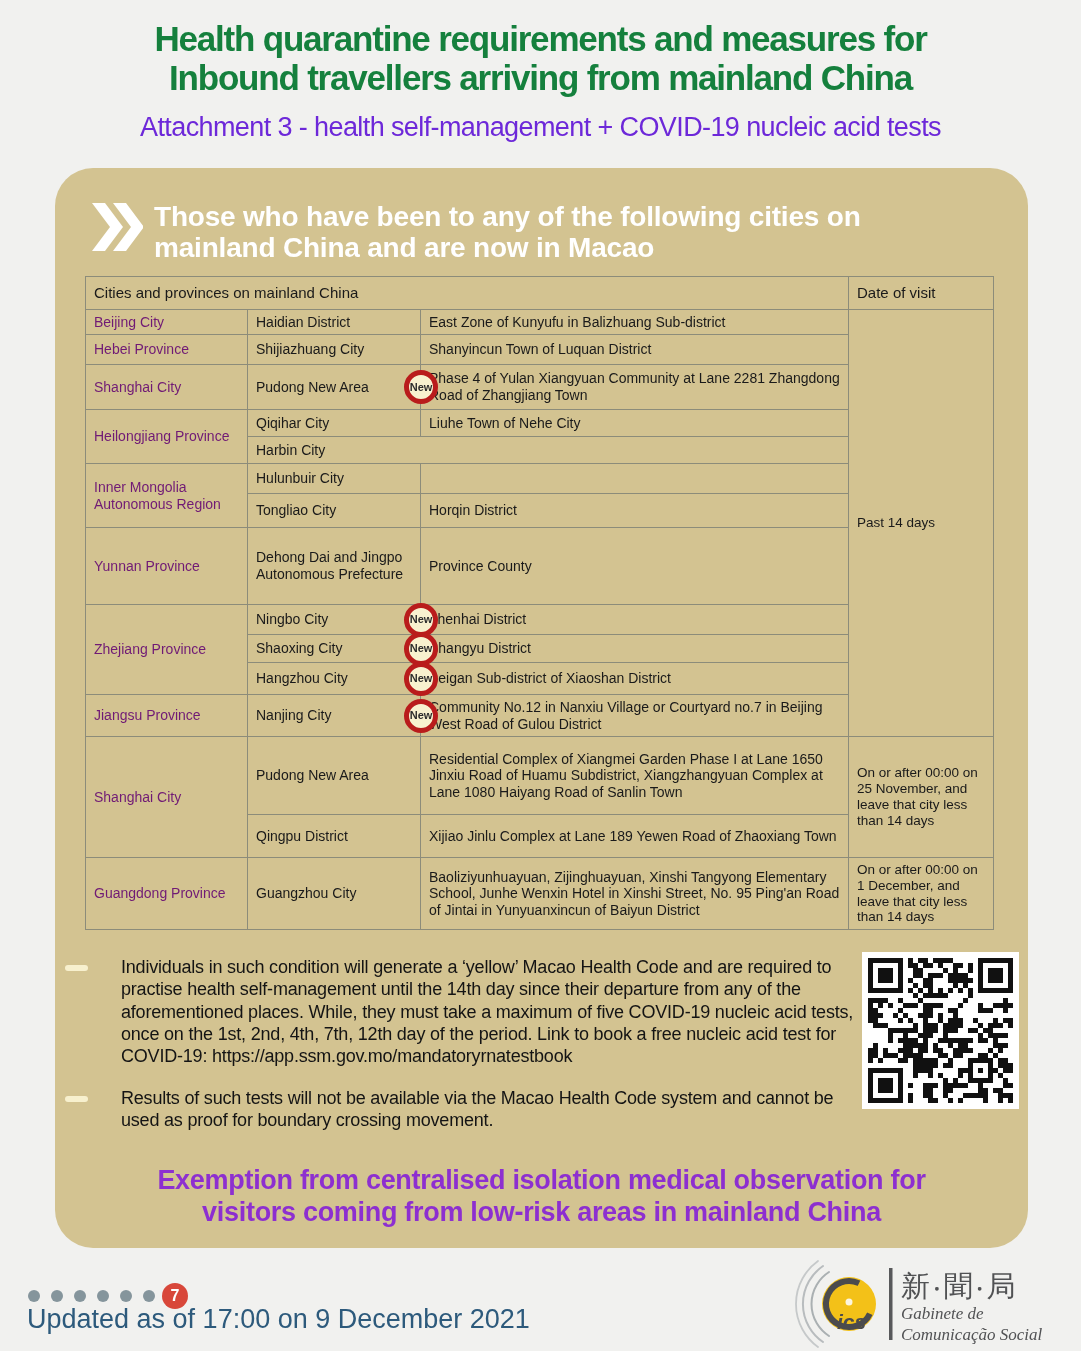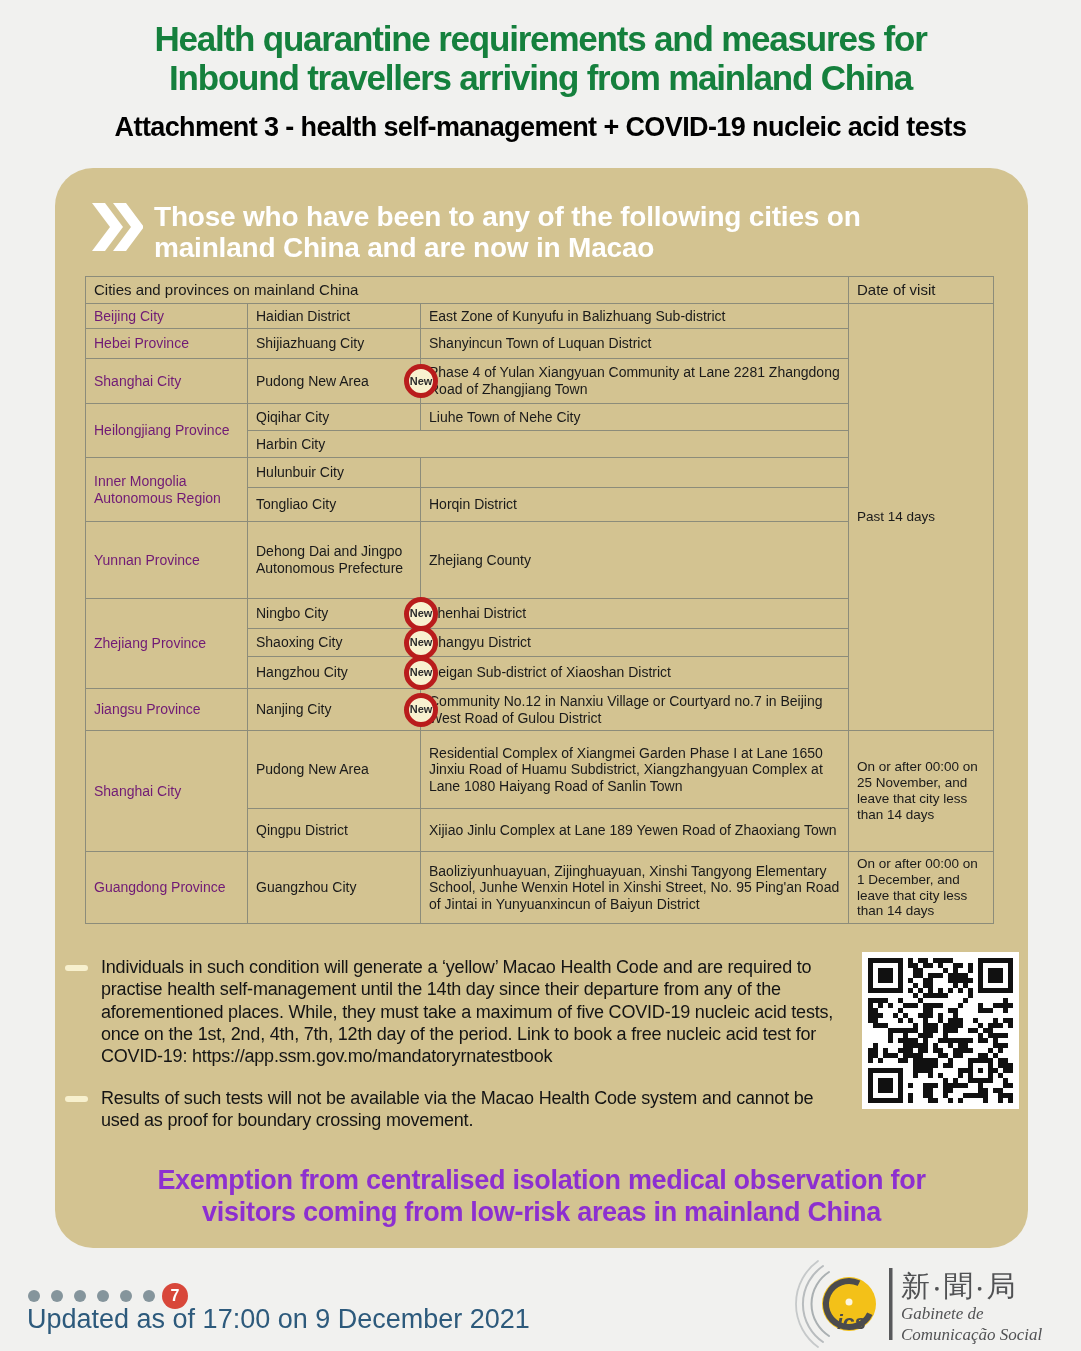--- a/index.html
+++ b/index.html
@@ -9,21 +9,21 @@
     background:#f1f1ef; overflow:hidden;
     font-family:"Liberation Sans", sans-serif; color:#1a1a1a;
   }
   .title {
     position:absolute; top:20px; left:0; right:0; text-align:center;
     font-size:35px; font-weight:bold; line-height:1.1; letter-spacing:-1.2px;
     color:#15803d;
   }
   .subtitle {
     position:absolute; top:112px; left:0; right:0; text-align:center;
-    font-size:27px; font-weight:bold; letter-spacing:-0.6px; color:#000000;
+    font-size:27px; font-weight:normal; letter-spacing:-0.6px; color:#6d28d9;
   }
   .panel {
     position:absolute; left:55px; top:168px; width:973px; height:1080px;
     background:#d3c391; border-radius:38px;padding-left:29px;
   }
   .panel-heading { position:absolute; top:33px; left:36px; display:flex; gap:11px; }
   .heading-text { color:#ffffff; font-weight:bold; font-size:28px; line-height:1.12; letter-spacing:-0.2px; }
 
   table.cities {
     position:absolute; left:30px; top:108px; width:908px;
@@ -43,21 +43,21 @@
     background:#f8f1cf; border:5px solid #b91c1c;
     display:flex; align-items:center; justify-content:center;
     font-size:11px; font-weight:bold; color:#2c2c2c; z-index:2;
   }
   .notes { position:absolute; left:10px; top:788px; width:790px; }
   .note { display:flex; margin-bottom:19px; }
   .note .dash {
     width:23px; height:6px; background:#f7f0ce; border-radius:3px;
     margin:9px 13px 0 0; flex-shrink:0;
   }
-  .note p { font-size:18px; line-height:1.24; letter-spacing:-0.2px; color:#141414; max-width:755px; }
+  .note p { font-size:18px; line-height:1.24; letter-spacing:-0.2px; color:#141414; max-width:755px;margin-left:20px; }
   .qr-box {
     position:absolute; left:807px; top:784px; width:157px; height:157px;
     background:#ffffff; padding:6px;
   }
   .qr-box svg { display:block; width:145px; height:145px; fill:#111111; }
   .exemption {
     position:absolute; left:0; right:0; top:997px; text-align:center;
     font-size:27px; font-weight:bold; color:#8d2fd0; line-height:1.18;
     letter-spacing:-0.3px;
   }
@@ -96,21 +96,21 @@
     </div>
 
     <table class="cities">
       <colgroup>
           <col style="width:162px">
           <col style="width:173px">
           <col style="width:428px">
           <col style="width:145px">
         </colgroup>
       <tbody>
-          <tr style="height:27px">
+          <tr style="height:33px">
         <th class="hdr" colspan="3">Cities and provinces on mainland China</th>
         <th class="hdr">Date of visit</th>
       </tr>
       <tr style="height:25px">
         <td class="prov">Beijing City</td>
         <td class="city">Haidian District</td>
         <td>East Zone of Kunyufu in Balizhuang Sub-district</td>
         <td class="date" rowspan="12">Past 14 days</td>
       </tr>
       <tr style="height:30px">
@@ -136,21 +136,21 @@
         <td class="city">Hulunbuir City</td>
         <td></td>
       </tr>
       <tr style="height:34px">
         <td class="city">Tongliao City</td>
         <td>Horqin District</td>
       </tr>
       <tr style="height:77px">
         <td class="prov">Yunnan Province</td>
         <td class="city">Dehong Dai and Jingpo Autonomous Prefecture</td>
-        <td>Zhejiang County</td>
+        <td>Province County</td>
       </tr>
       <tr style="height:30px">
         <td class="prov" rowspan="3">Zhejiang Province</td>
         <td class="city"><span>Ningbo City</span><span class="new-badge">New</span></td>
         <td>Zhenhai District</td>
       </tr>
       <tr style="height:28px">
         <td class="city"><span>Shaoxing City</span><span class="new-badge">New</span></td>
         <td>Shangyu District</td>
       </tr>

